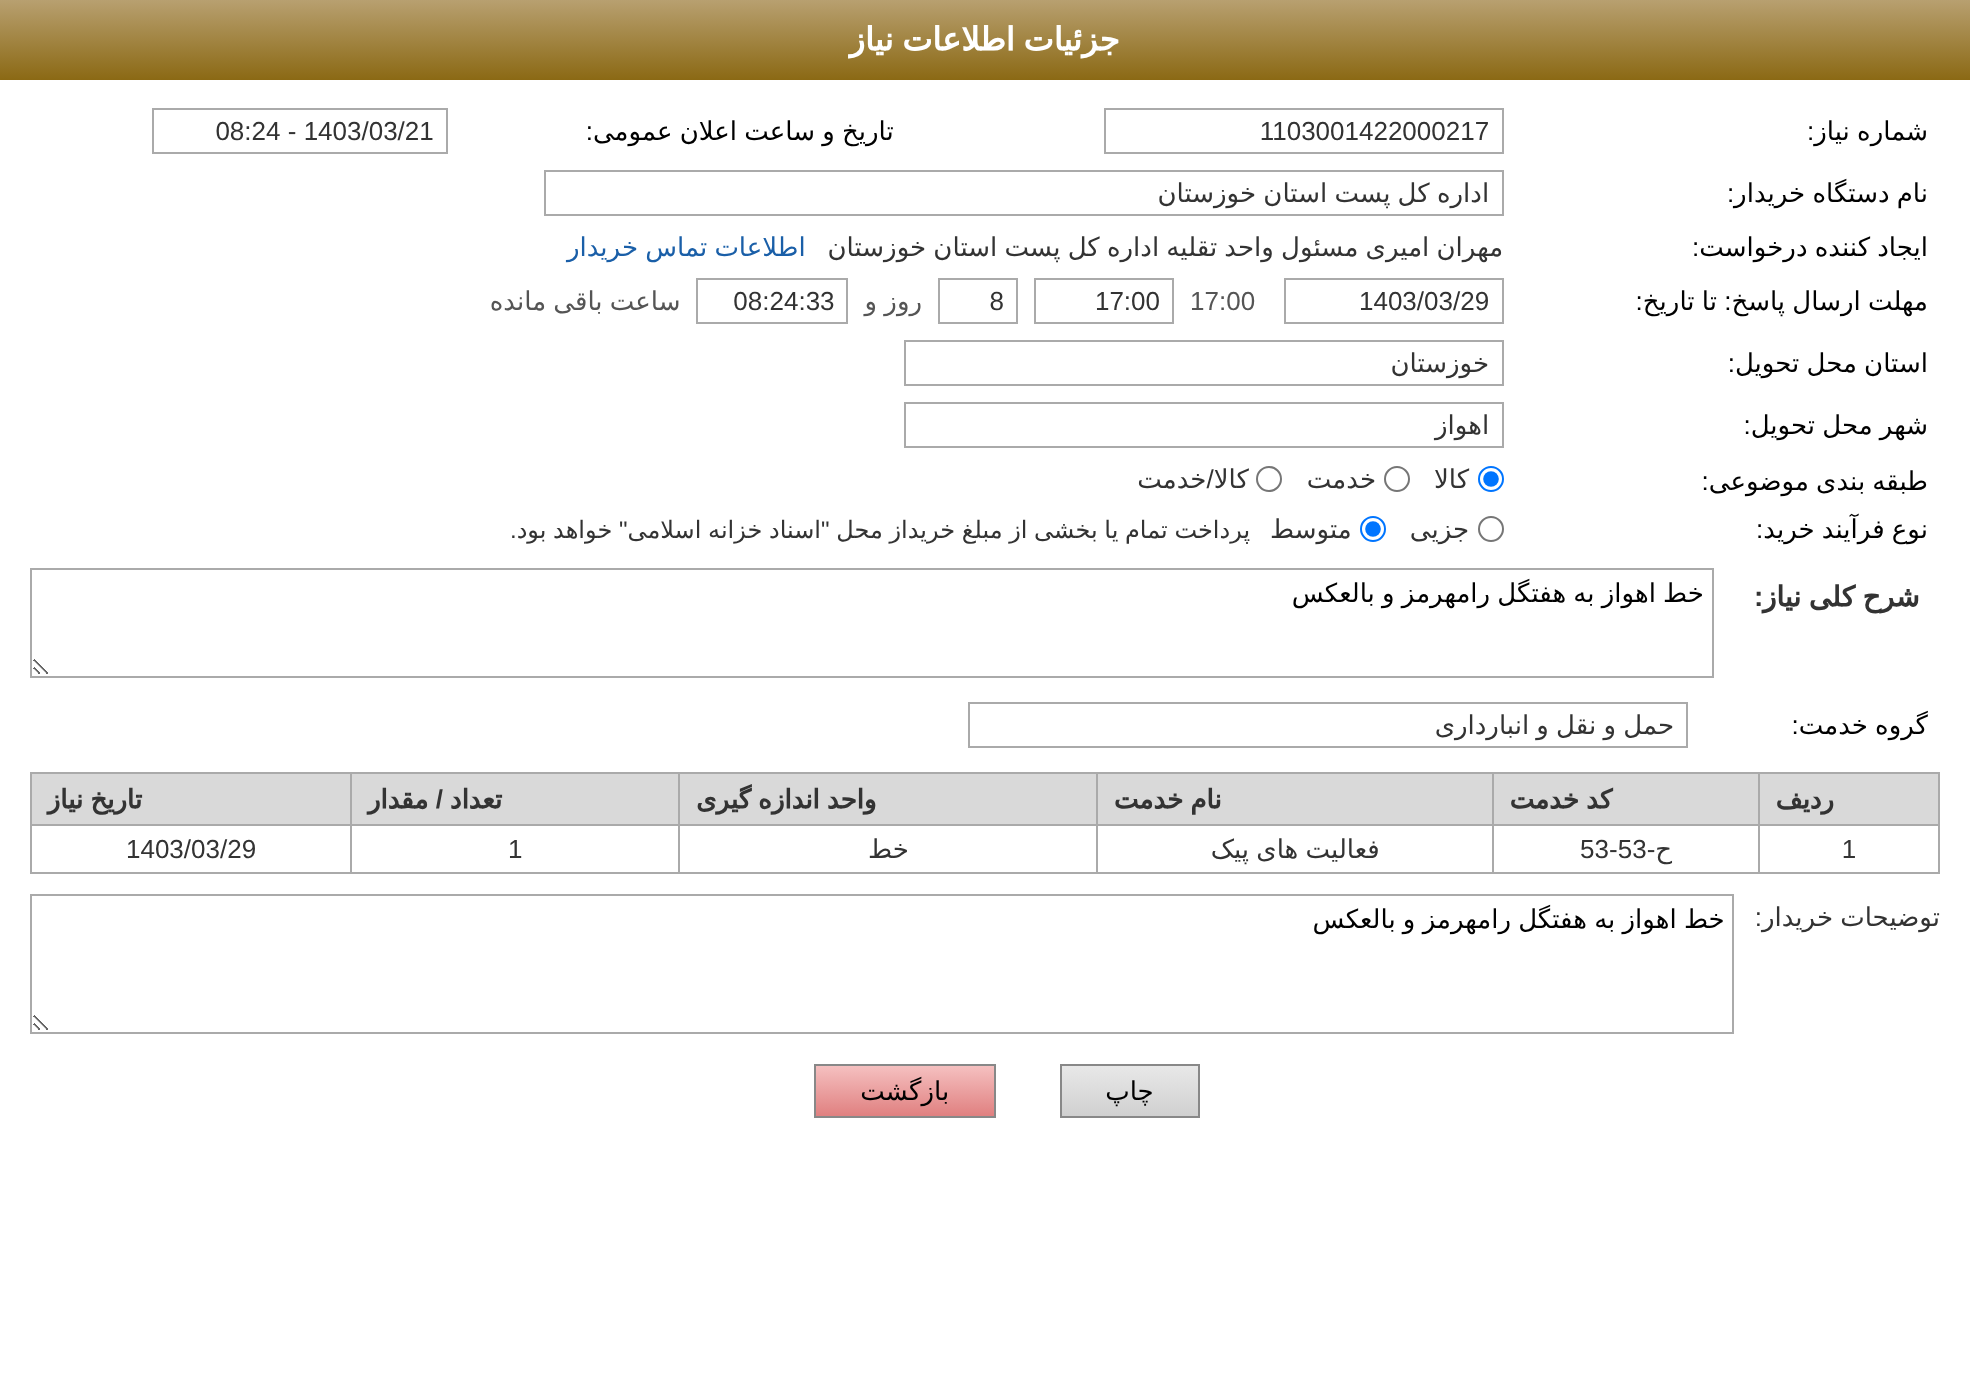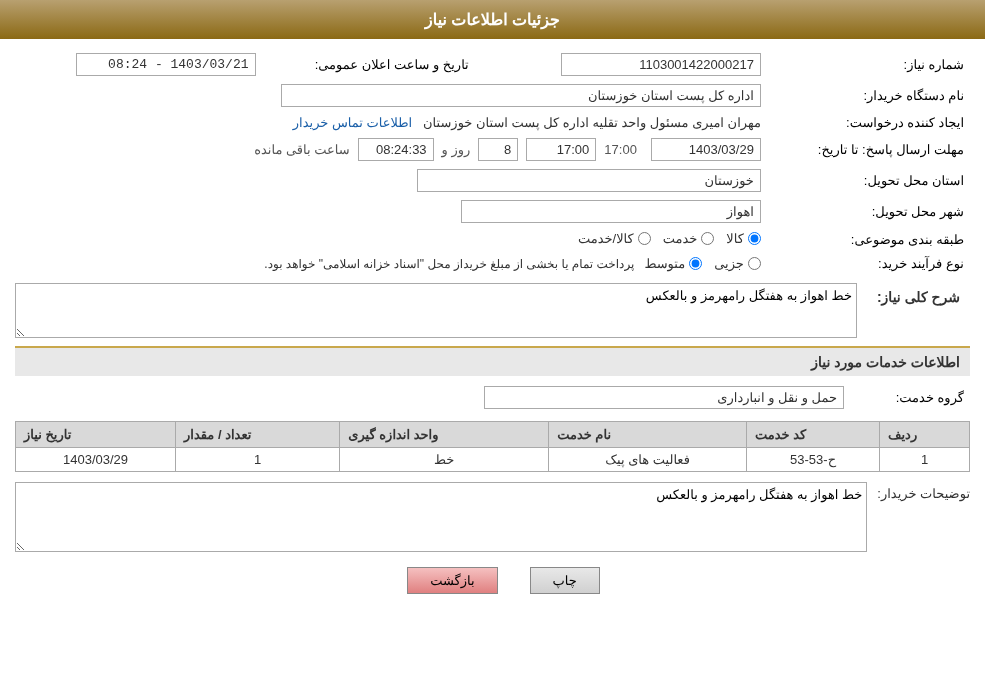--- a/index.html
+++ b/index.html
@@ -184,21 +184,21 @@
 
       <tbody>
           <tr>
         <td class="label-cell">شماره نیاز:</td>
         <td class="value-cell">
           <div class="input-box input-narrow" style="width:200px;">1103001422000217</div>
         </td>
         <td style="width:20px;"></td>
         <td class="label-cell">تاریخ و ساعت اعلان عمومی:</td>
         <td class="value-cell">
-          <div class="input-box" style="width:180px;font-family:Liberation Mono, monospace;">1403/03/21 - 08:24</div>
+          <div class="input-box" style="width:148px;">1403/03/21 - 08:24</div>
         </td>
       </tr>
 
       <tr>
         <td class="label-cell">نام دستگاه خریدار:</td>
         <td colspan="4" class="value-cell">
           <div class="input-box" style="width:480px;">اداره کل پست استان خوزستان</div>
         </td>
       </tr>
 
@@ -222,21 +222,21 @@
             <span class="inline-label">روز و</span>
             <div class="input-box" style="width:76px;">08:24:33</div>
             <span class="inline-label">ساعت باقی مانده</span>
           </div>
         </td>
       </tr>
 
       <tr>
         <td class="label-cell">استان محل تحویل:</td>
         <td colspan="4" class="value-cell">
-          <div class="input-box" style="width:344px;">خوزستان</div>
+          <div class="input-box" style="width:300px;">خوزستان</div>
         </td>
       </tr>
 
       <tr>
         <td class="label-cell">شهر محل تحویل:</td>
         <td colspan="4" class="value-cell">
           <div class="input-box" style="width:300px;">اهواز</div>
         </td>
       </tr>
 
@@ -279,21 +279,20 @@
         </td>
       </tr>
     </tbody>
       </table>
 
     <div style="display:flex; align-items:flex-start; gap:10px; margin-bottom:8px;">
       <div class="section-header" style="margin:0; white-space:nowrap; background:transparent; border:none; font-weight:bold; font-size:14px;">شرح کلی نیاز:</div>
       <textarea class="textarea-box" style="flex: 1 1 0%;">خط اهواز به هفتگل رامهرمز و بالعکس</textarea>
     </div>
 
-    <div class="section-header">اطلاعات خدمات مورد نیاز</div>
 
     <table class="info-table">
       <tbody>
           <tr>
         <td class="label-cell" style="width:120px;">گروه خدمت:</td>
         <td class="value-cell">
           <div class="input-box" style="width:360px;">حمل و نقل و انبارداری</div>
         </td>
       </tr>
     </tbody>

